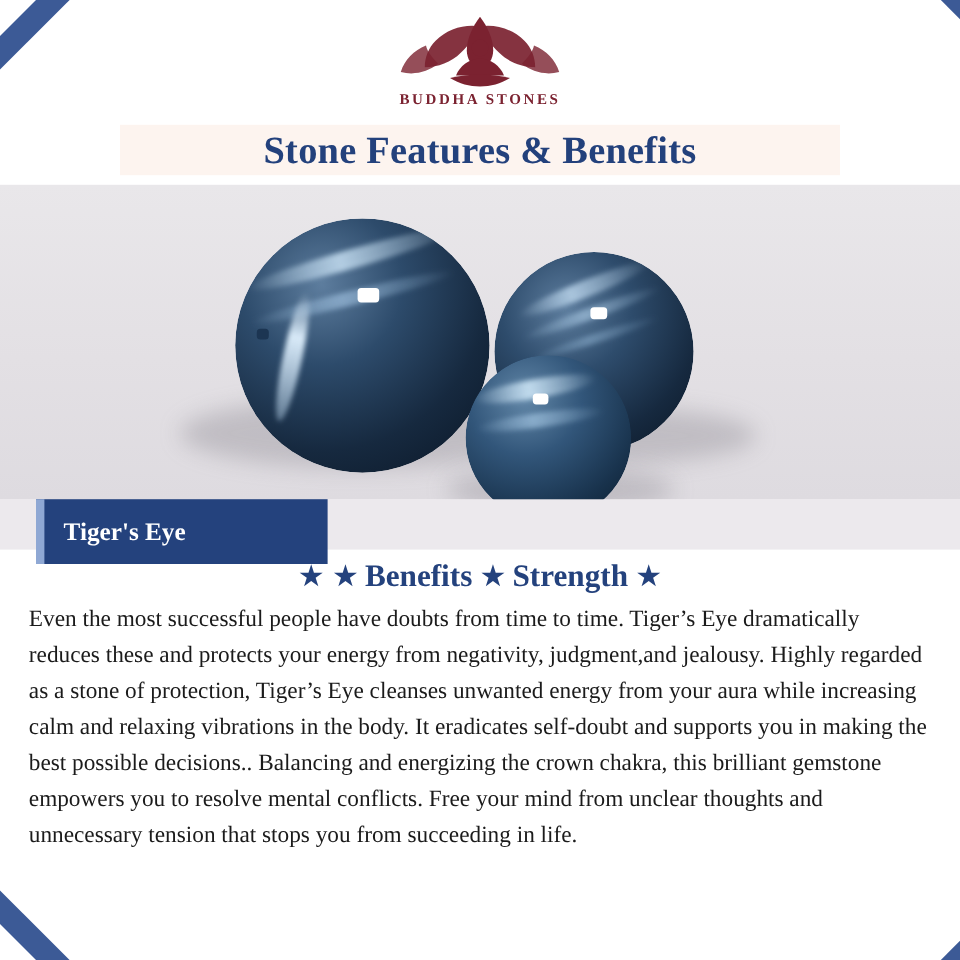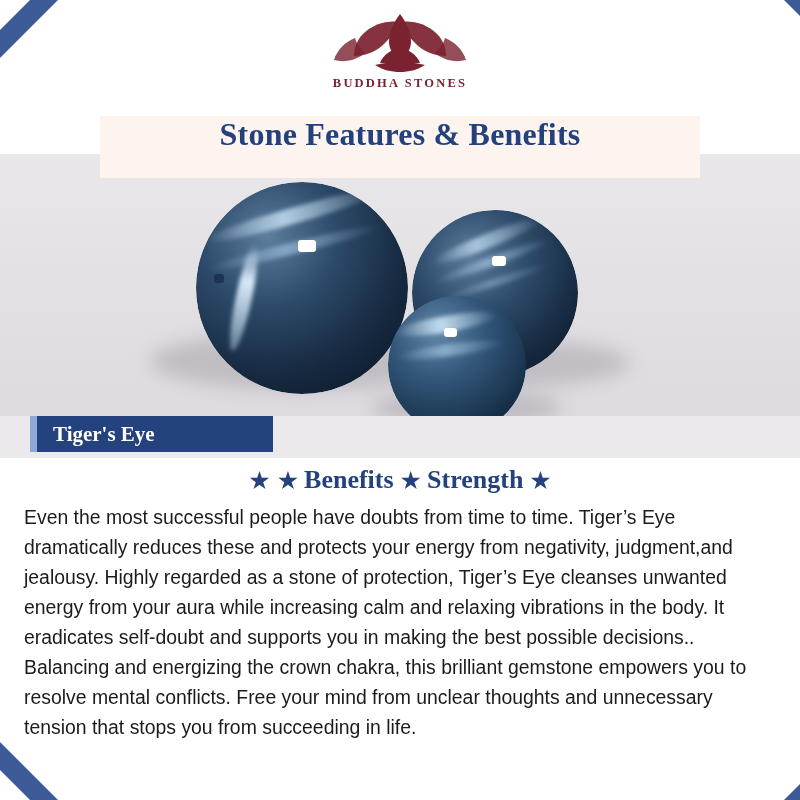--- a/index.html
+++ b/index.html
@@ -89,28 +89,28 @@
     font-size: 12.5px;
     letter-spacing: 2.2px;
     color: #7b2230;
     font-weight: 700;
     margin-top: 2px;
   }
 
   
   .title-bar {
     position: absolute;
-    top: 116px;
+    top: 104px;
     left: 100px;
     width: 600px;
-    height: 62px;
+    height: 42px;
     background: #fdf4ef;
     z-index: 6;
     display: flex;
-    align-items: flex-start;
+    align-items: center;
     justify-content: center;
   }
   .title-text {
     font-family: "Liberation Serif", serif;
     font-weight: 700;
     font-size: 32px;
     color: #23417c;
     letter-spacing: 0.2px;
   }
 
@@ -174,21 +174,21 @@
   #ball-small .base {
     background:
       radial-gradient(circle at 36% 26%, #6287a8 0%, #32567a 35%, #18324c 72%, #0b1b2b 100%);
   }
 
   
   .ribbon {
     position: absolute;
     top: 416px;
     left: 30px;
-    height: 36px;
+    height: 54px;
     min-width: 198px;
     background: #24427d;
     border-left: 7px solid #8fa8d4;
     display: flex;
     align-items: center;
     padding: 0 22px 0 16px;
     z-index: 7;
   }
   .ribbon-text {
     color: #ffffff;
@@ -226,21 +226,21 @@
     font-weight: 700;
     color: #24427d;
   }
 
   
   .body-text {
     position: absolute;
     top: 502px;
     left: 24px;
     width: 756px;
-    font-family: Liberation Sans, sans-serif;
+    font-family: Liberation Serif, serif;
     font-size: 19.4px;
     line-height: 30px;
     color: #1b1b1b;
     z-index: 7;
     text-align: left;
   }
 
   
   .lower-bg {
     position: absolute;

